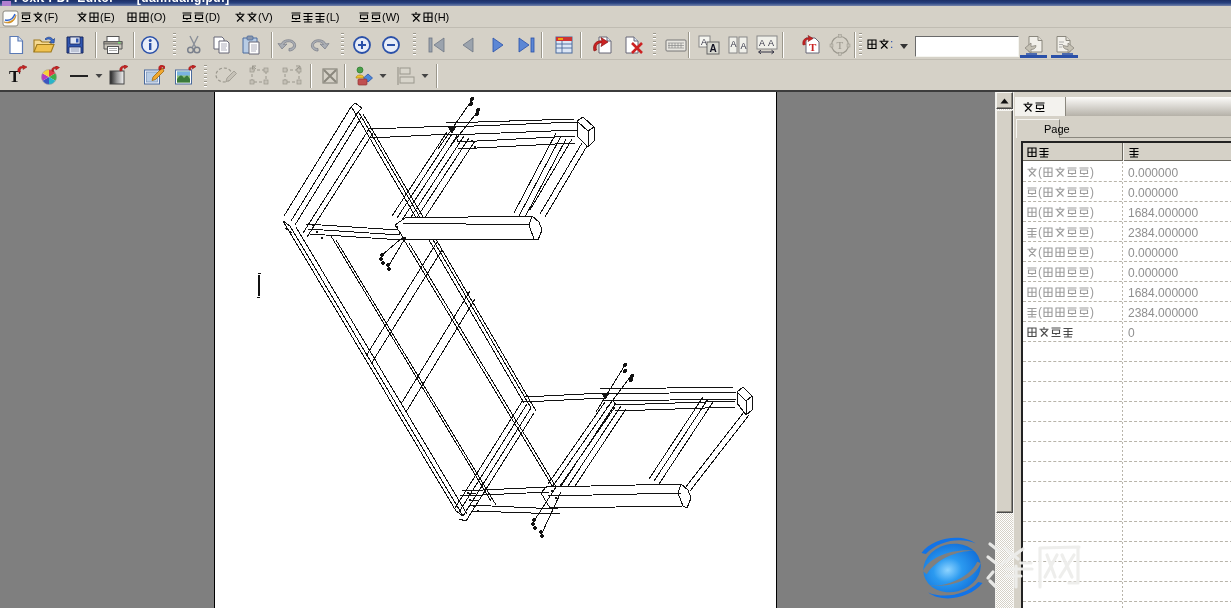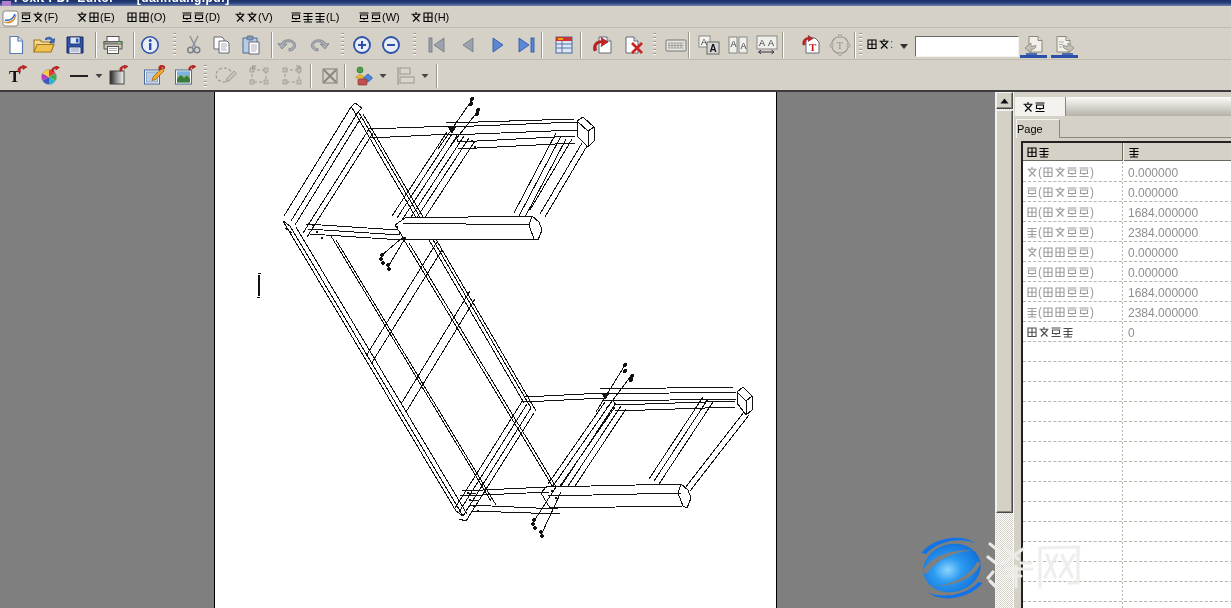--- a/index.html
+++ b/index.html
@@ -579,21 +579,21 @@
     <div class="abs" style="left:1015px;top:97px;width:216px;height:19px;background:linear-gradient(to bottom,#fcfbf9,#b5b1a8)"></div>
     <div class="abs" style="left:1015px;top:97px;width:51px;height:19px;background:#f3f2ee;border-right:1px solid #8a877e">
       <div class="abs" style="left:7px;top:3px;font-size:12px;color:#000"><svg class="cj" style="width:12px;height:12px" viewBox="0 0 12 12">
           <use href="#gC"></use>
         </svg><svg class="cj" style="width:12px;height:12px" viewBox="0 0 12 12">
           <use href="#gD"></use>
         </svg></div>
     </div>
     <div class="abs" style="left:1060px;top:137px;width:171px;height:1px;background:#8a877e"></div>
     <div class="abs" style="left:1016px;top:119px;width:44px;height:19px;background:#d5d1c7;border-top:1px solid #f5f4f0;border-left:1px solid #f5f4f0;border-right:1px solid #8a877e">
-      <div class="abs" style="left:0;top:3px;font-size:11px;color:#000">Page</div>
+      <div class="abs" style="left:27px;top:3px;font-size:11px;color:#000">Page</div>
     </div>
     <div class="abs" style="left:1021px;top:141px;width:210px;height:467px;background:#fff;border-left:2px solid #222;border-top:2px solid #222;overflow:hidden">
       <div class="abs" style="left:0;top:0;width:210px;height:18px;background:#d5d1c7;border-bottom:1px solid #6a675e">
         <div class="abs" style="left:3px;top:2px;font-size:12px;color:#000"><svg class="cj" style="width:12px;height:12px" viewBox="0 0 12 12">
             <use href="#gB"></use>
           </svg><svg class="cj" style="width:12px;height:12px" viewBox="0 0 12 12">
             <use href="#gA"></use>
           </svg></div>
         <div class="abs" style="left:99px;top:0;width:1px;height:18px;background:#6a675e"></div>
         <div class="abs" style="left:100px;top:0;width:1px;height:18px;background:#f5f4f0"></div>

